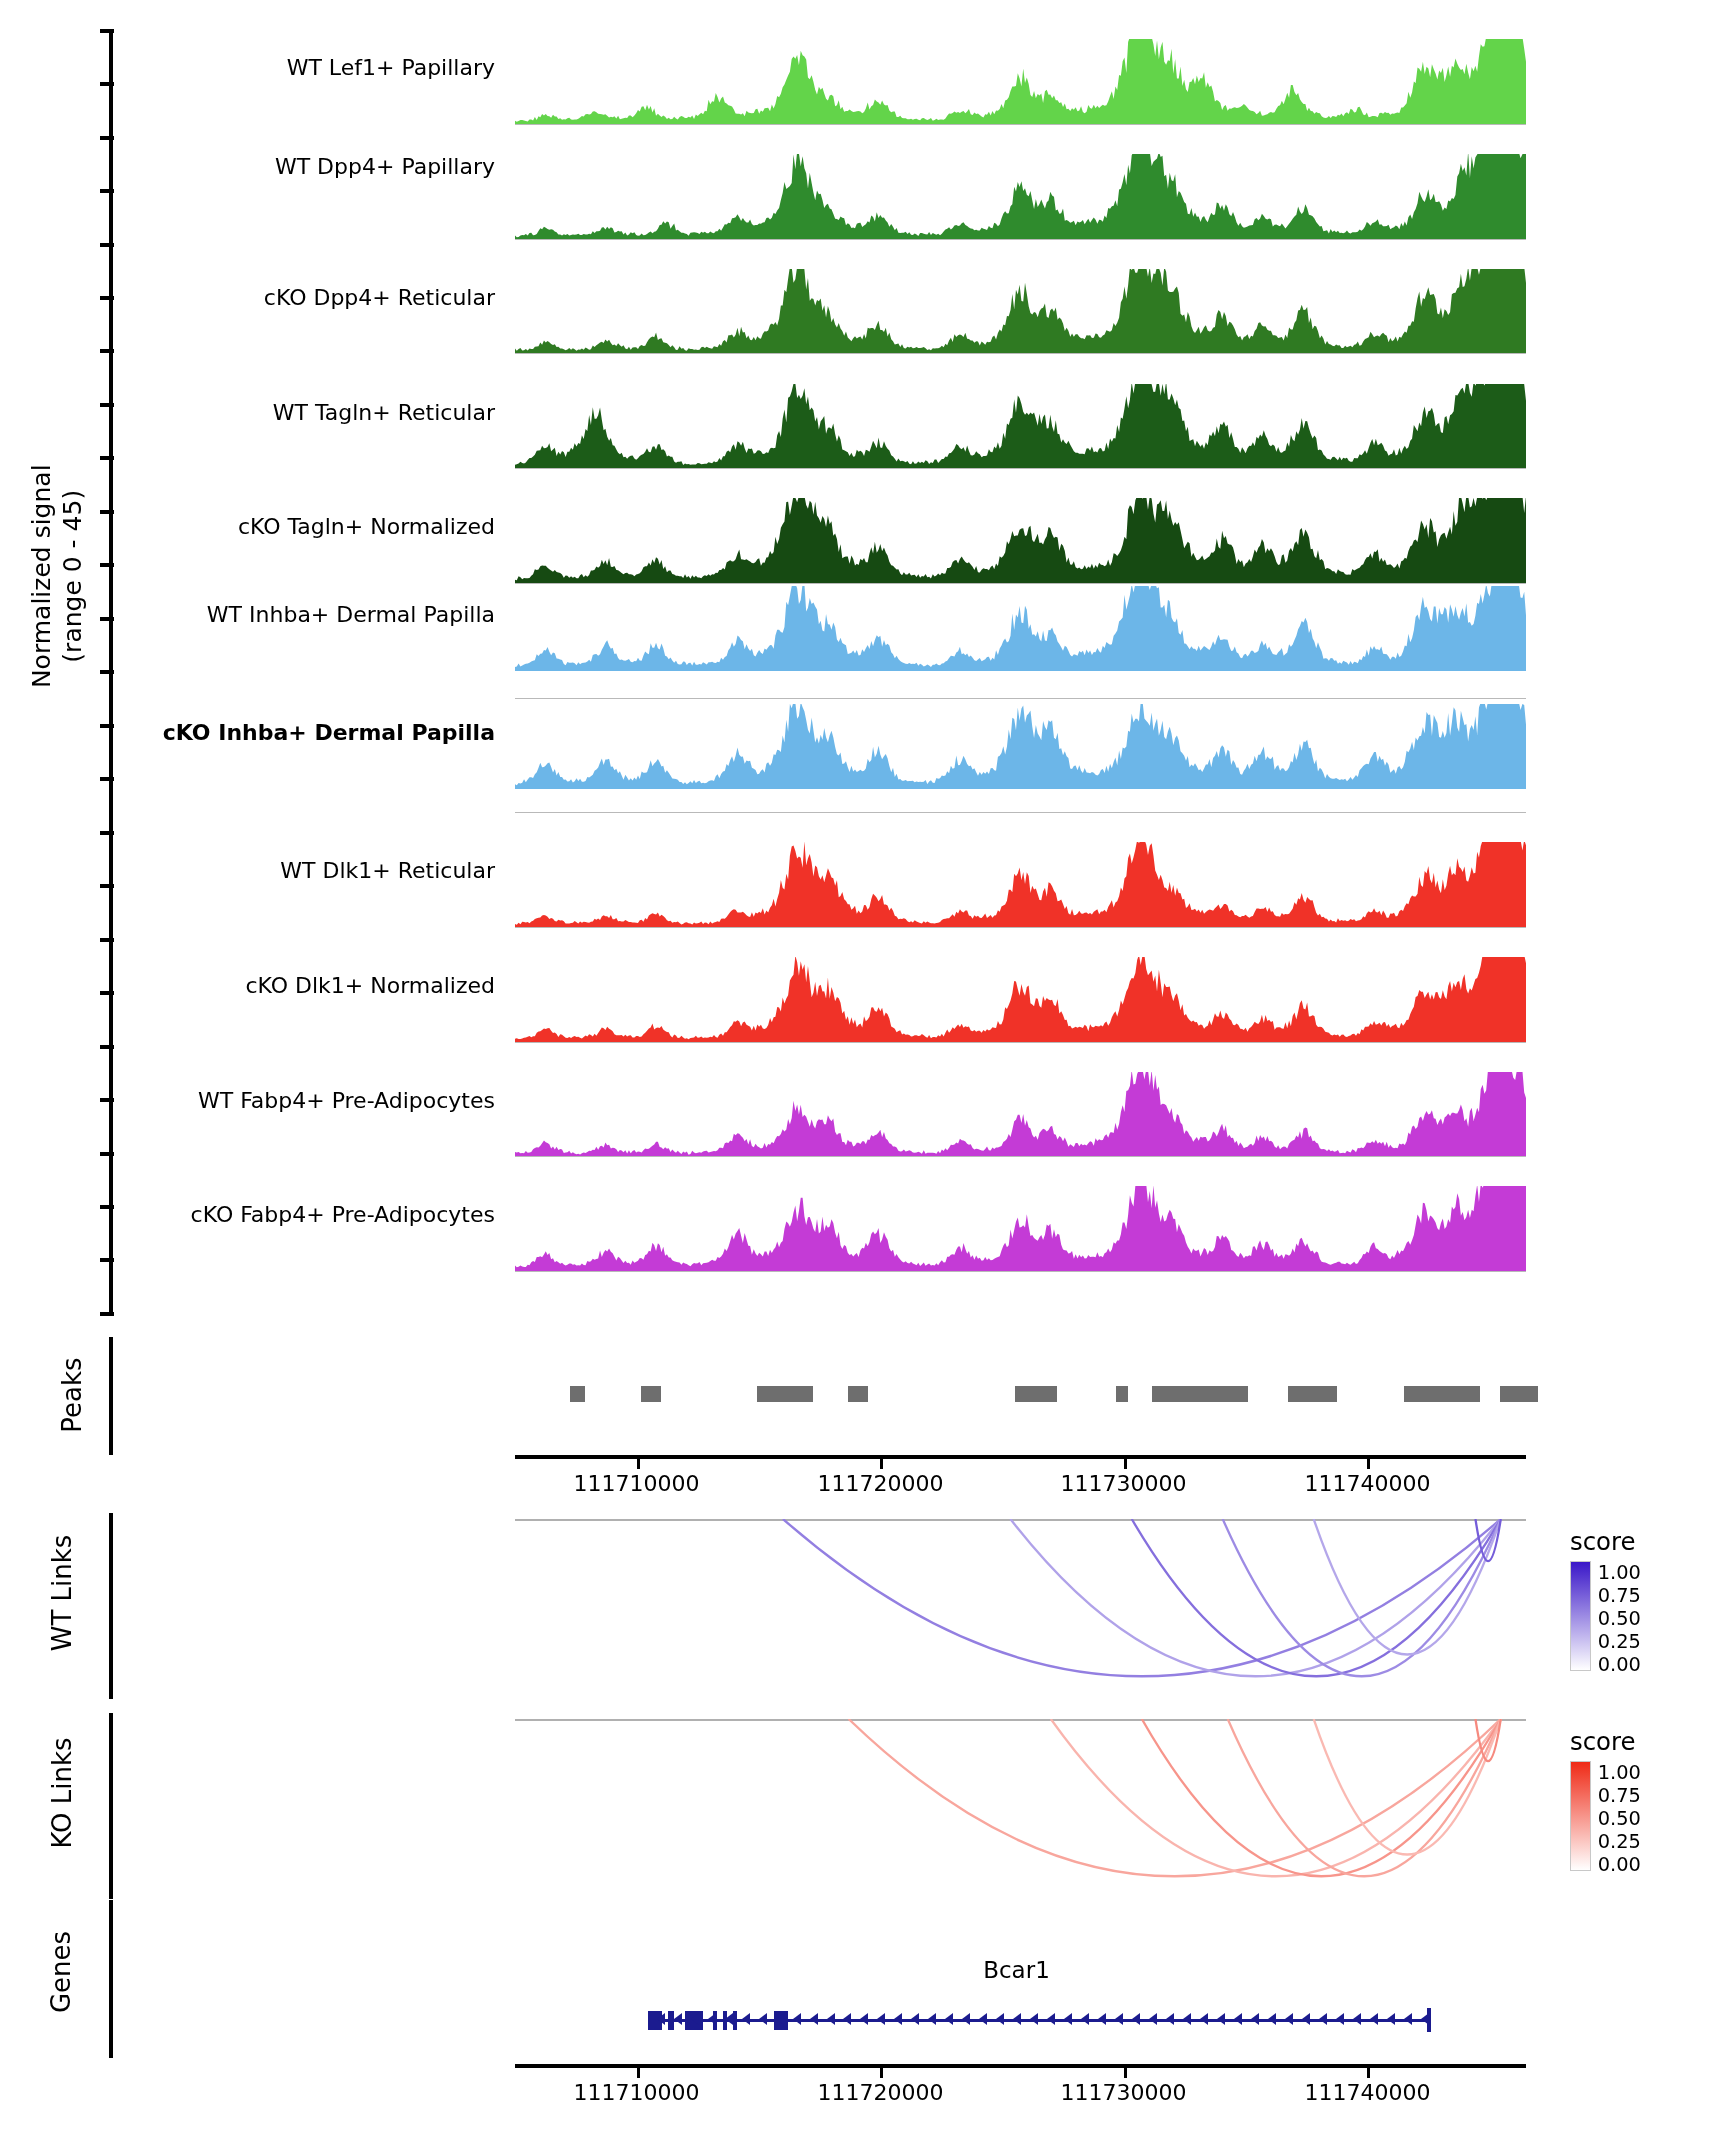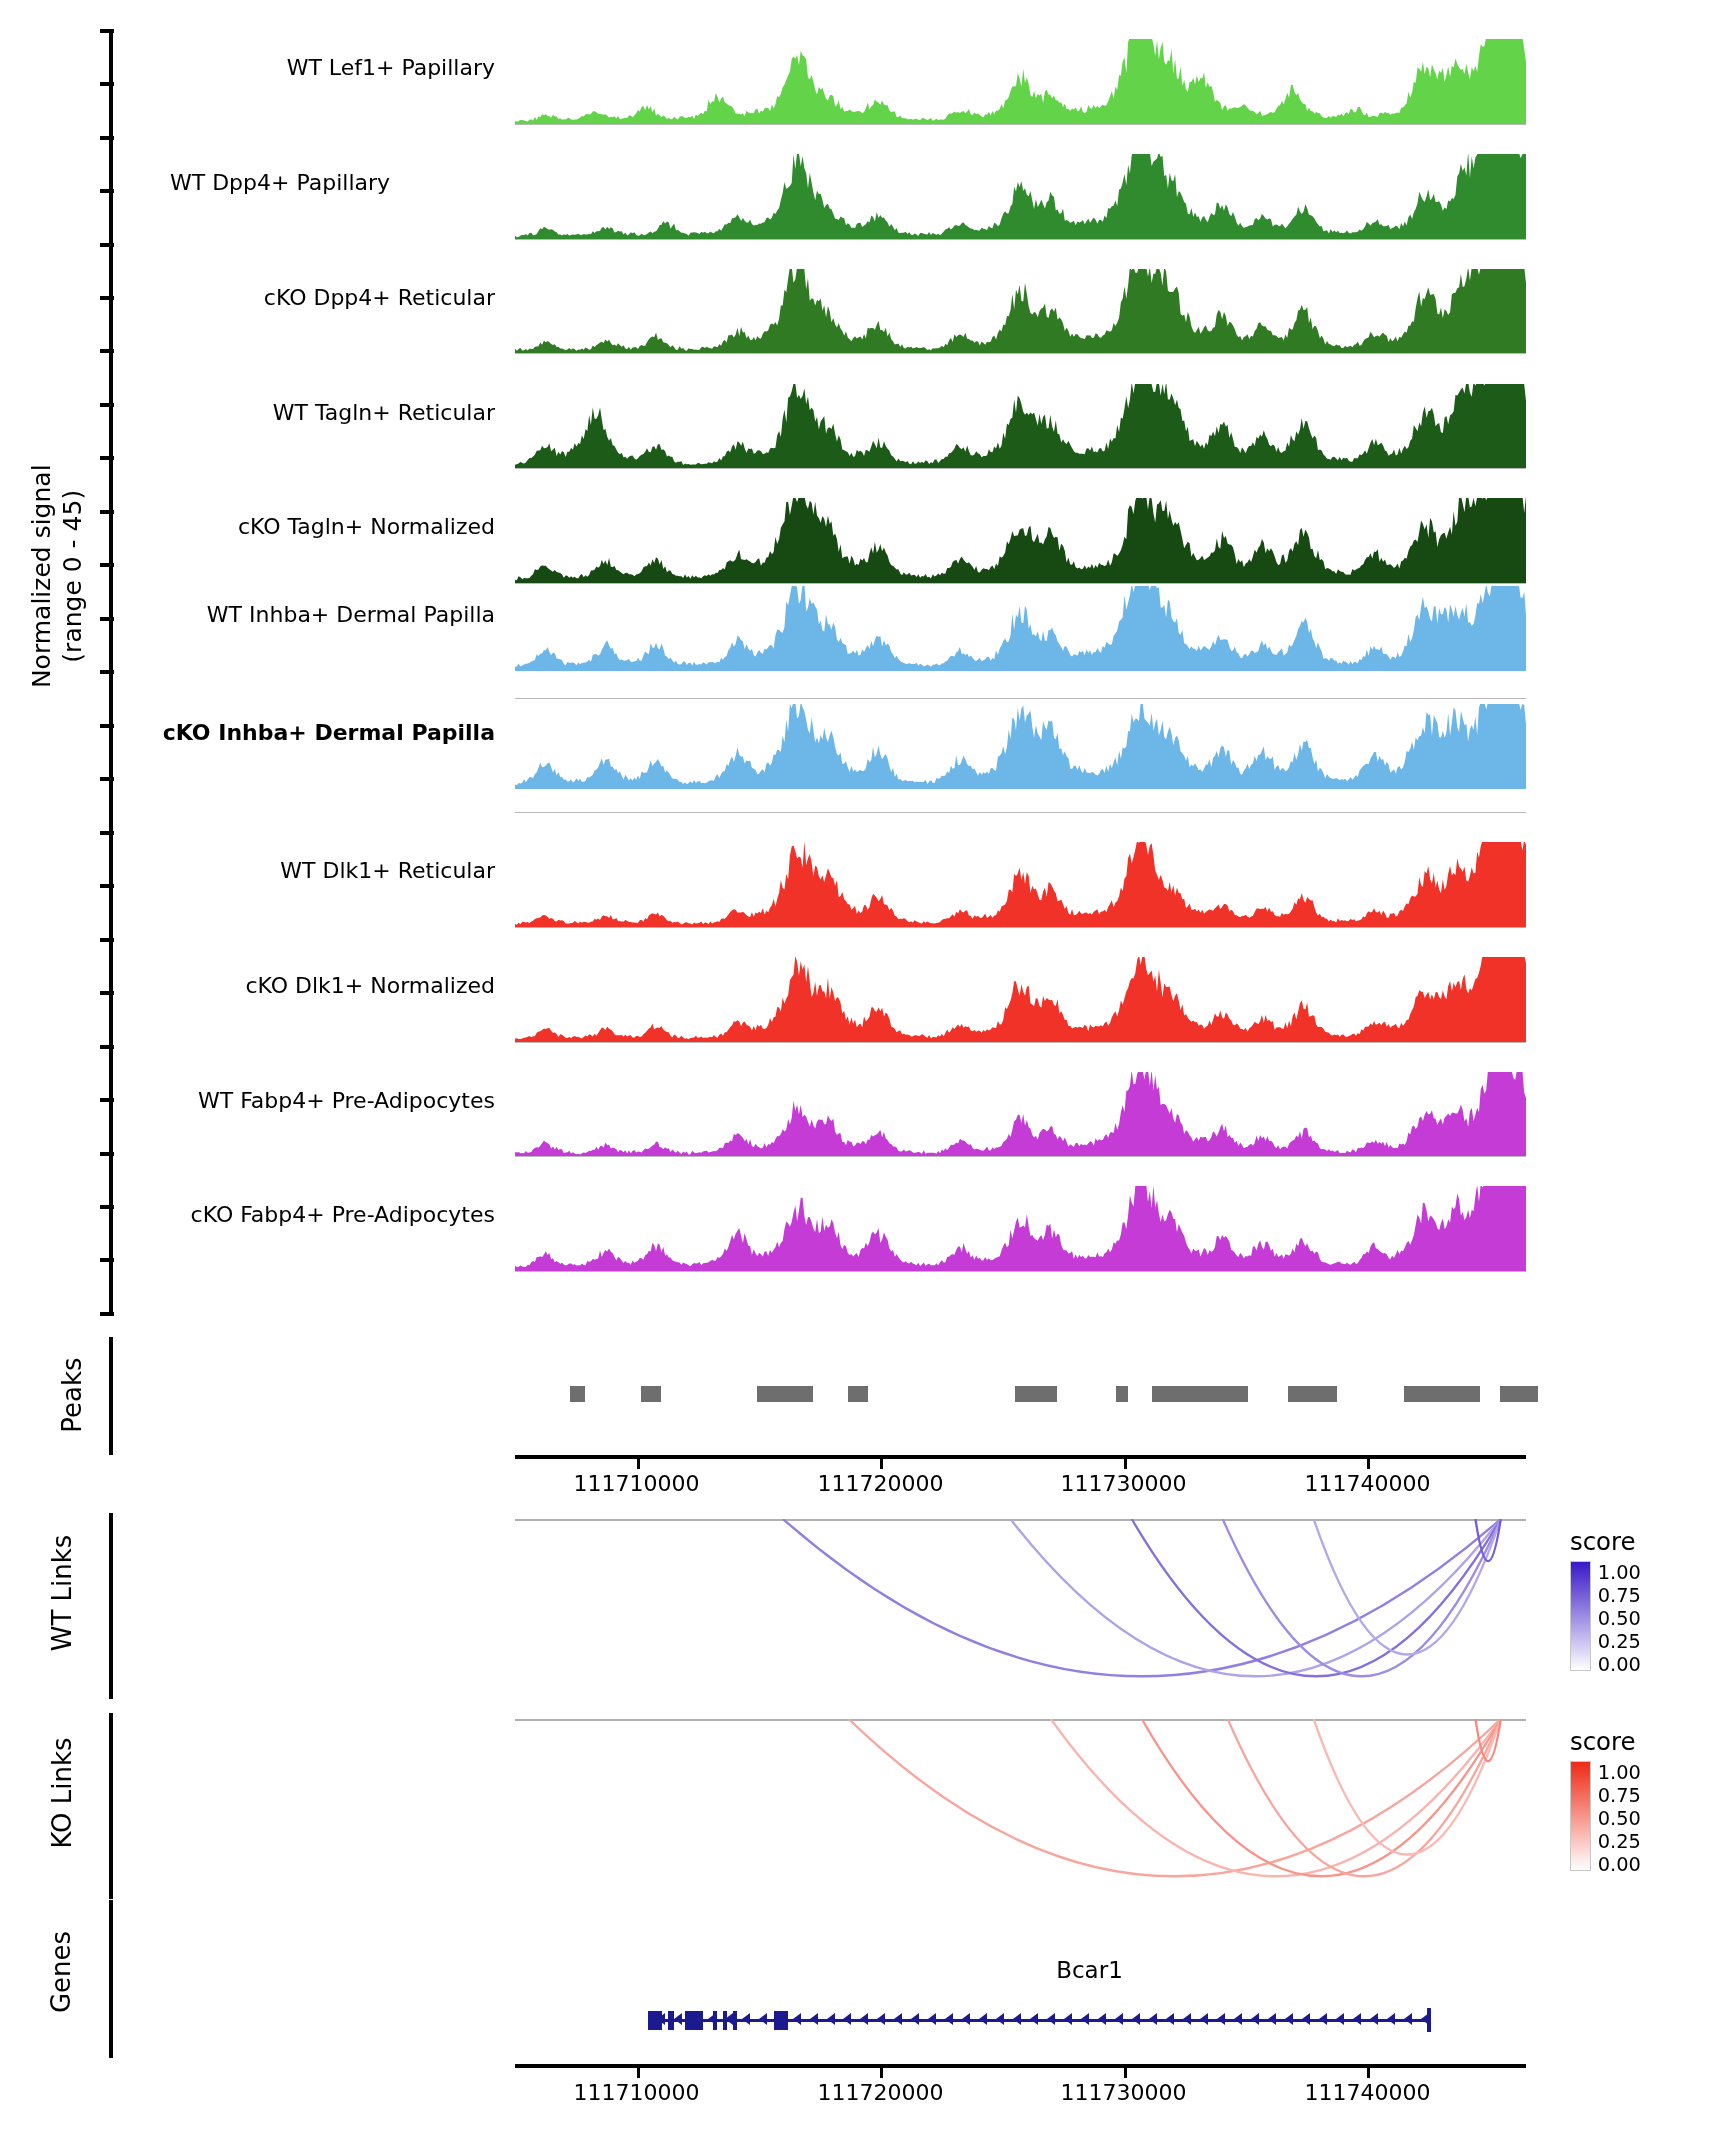--- a/index.html
+++ b/index.html
@@ -120,21 +120,21 @@
     <div id="tracks-container">
         <div class="track" style="top: 39px;">
           <div class="track-label" style="top: 16px;">WT Lef1+ Papillary</div>
           <div class="track-plot" style="height: 85px;">
             <svg viewBox="0 0 1410 118" preserveAspectRatio="none">
               <path d="M0,118 L0.0,113.5 L2.5,115.0 L5.0,113.9 L7.6,112.4 L10.1,112.5 L12.6,113.0 L15.1,113.7 L17.7,114.6 L20.2,111.8 L22.7,111.9 L25.2,113.3 L27.7,108.4 L30.3,112.3 L32.8,107.2 L35.3,108.7 L37.8,104.1 L40.4,106.3 L42.9,104.0 L45.4,106.8 L47.9,107.1 L50.4,109.3 L53.0,105.1 L55.5,107.5 L58.0,107.7 L60.5,111.1 L63.1,109.9 L65.6,112.1 L68.1,111.4 L70.6,111.9 L73.1,110.1 L75.7,109.4 L78.2,111.7 L80.7,112.2 L83.2,111.7 L85.8,111.6 L88.3,110.6 L90.8,109.1 L93.3,107.0 L95.8,107.6 L98.4,104.6 L100.9,104.0 L103.4,104.9 L105.9,104.0 L108.5,100.5 L111.0,100.3 L113.5,101.8 L116.0,103.7 L118.6,104.2 L121.1,104.5 L123.6,105.3 L126.1,104.6 L128.6,106.4 L131.2,109.0 L133.7,107.8 L136.2,108.5 L138.7,107.3 L141.3,110.3 L143.8,106.5 L146.3,111.4 L148.8,110.7 L151.3,109.9 L153.9,109.2 L156.4,109.8 L158.9,106.1 L161.4,106.1 L164.0,108.7 L166.5,106.2 L169.0,103.0 L171.5,98.6 L174.0,100.8 L176.6,93.9 L179.1,93.5 L181.6,98.9 L184.1,91.3 L186.7,97.7 L189.2,92.9 L191.7,101.9 L194.2,96.1 L196.7,106.6 L199.3,103.7 L201.8,106.1 L204.3,108.3 L206.8,106.2 L209.4,107.9 L211.9,111.1 L214.4,109.3 L216.9,111.4 L219.4,111.2 L222.0,107.8 L224.5,110.2 L227.0,111.6 L229.5,108.4 L232.1,106.8 L234.6,108.1 L237.1,109.5 L239.6,109.6 L242.1,108.1 L244.7,109.0 L247.2,106.3 L249.7,111.0 L252.2,104.9 L254.8,107.0 L257.3,104.6 L259.8,102.3 L262.3,104.6 L264.8,99.6 L267.4,100.4 L269.9,84.2 L272.4,90.7 L274.9,86.3 L277.5,87.2 L280.0,74.8 L282.5,80.5 L285.0,88.2 L287.5,82.5 L290.1,79.8 L292.6,88.2 L295.1,89.6 L297.6,91.8 L300.2,92.6 L302.7,93.6 L305.2,97.8 L307.7,103.3 L310.3,103.8 L312.8,103.7 L315.3,104.9 L317.8,103.0 L320.3,107.3 L322.9,99.7 L325.4,102.2 L327.9,102.8 L330.4,103.2 L333.0,102.8 L335.5,97.6 L338.0,96.8 L340.5,103.6 L343.0,99.2 L345.6,101.1 L348.1,96.0 L350.6,95.9 L353.1,95.4 L355.7,100.4 L358.2,90.9 L360.7,96.4 L363.2,90.4 L365.7,79.2 L368.3,80.9 L370.8,75.9 L373.3,66.9 L375.8,63.2 L378.4,56.5 L380.9,50.7 L383.4,45.6 L385.9,27.9 L388.4,24.2 L391.0,27.4 L393.5,22.1 L396.0,36.6 L398.5,16.3 L401.1,22.6 L403.6,24.4 L406.1,28.3 L408.6,53.3 L411.1,55.8 L413.7,50.2 L416.2,59.3 L418.7,70.6 L421.2,76.9 L423.8,66.2 L426.3,70.6 L428.8,67.6 L431.3,75.7 L433.8,83.1 L436.4,85.4 L438.9,78.4 L441.4,77.3 L443.9,79.5 L446.5,93.2 L449.0,91.9 L451.5,85.0 L454.0,97.5 L456.5,94.2 L459.1,101.0 L461.6,100.1 L464.1,100.0 L466.6,97.9 L469.2,100.1 L471.7,101.3 L474.2,101.1 L476.7,100.4 L479.2,100.0 L481.8,100.8 L484.3,103.1 L486.8,101.4 L489.3,96.5 L491.9,88.3 L494.4,97.8 L496.9,93.4 L499.4,91.5 L501.9,84.1 L504.5,86.8 L507.0,88.0 L509.5,91.3 L512.0,85.4 L514.6,91.1 L517.1,92.2 L519.6,91.6 L522.1,99.3 L524.7,101.8 L527.2,100.6 L529.7,100.7 L532.2,108.3 L534.7,108.4 L537.3,106.6 L539.8,109.6 L542.3,110.1 L544.8,109.9 L547.4,111.5 L549.9,111.4 L552.4,110.7 L554.9,112.2 L557.4,111.2 L560.0,110.7 L562.5,112.1 L565.0,112.9 L567.5,109.9 L570.1,109.6 L572.6,111.3 L575.1,112.3 L577.6,111.5 L580.1,109.6 L582.7,113.6 L585.2,112.3 L587.7,110.7 L590.2,112.4 L592.8,111.7 L595.3,111.9 L597.8,112.0 L600.3,110.2 L602.8,106.6 L605.4,103.5 L607.9,103.9 L610.4,102.9 L612.9,100.6 L615.5,102.4 L618.0,101.3 L620.5,102.7 L623.0,101.1 L625.5,100.1 L628.1,103.0 L630.6,100.5 L633.1,97.2 L635.6,104.4 L638.2,105.6 L640.7,102.2 L643.2,104.1 L645.7,103.5 L648.2,105.5 L650.8,107.5 L653.3,108.9 L655.8,104.3 L658.3,105.0 L660.9,100.9 L663.4,106.2 L665.9,99.9 L668.4,104.3 L670.9,99.2 L673.5,99.7 L676.0,97.1 L678.5,90.1 L681.0,96.3 L683.6,85.3 L686.1,84.5 L688.6,80.8 L691.1,72.2 L693.6,65.8 L696.2,65.8 L698.7,65.4 L701.2,47.5 L703.7,54.4 L706.3,66.0 L708.8,40.8 L711.3,61.0 L713.8,53.5 L716.4,62.4 L718.9,77.7 L721.4,80.4 L723.9,72.3 L726.4,82.3 L729.0,76.2 L731.5,78.4 L734.0,75.6 L736.5,88.7 L739.1,72.5 L741.6,70.5 L744.1,77.4 L746.6,77.0 L749.1,82.3 L751.7,78.6 L754.2,84.9 L756.7,85.2 L759.2,89.0 L761.8,87.9 L764.3,94.3 L766.8,89.7 L769.3,97.4 L771.8,97.0 L774.4,99.8 L776.9,96.0 L779.4,98.2 L781.9,94.9 L784.5,100.4 L787.0,99.3 L789.5,93.5 L792.0,101.2 L794.5,103.2 L797.1,100.9 L799.6,91.6 L802.1,95.7 L804.6,96.8 L807.2,91.3 L809.7,96.3 L812.2,92.8 L814.7,95.8 L817.2,93.5 L819.8,91.3 L822.3,92.8 L824.8,91.9 L827.3,86.6 L829.9,79.0 L832.4,72.4 L834.9,83.4 L837.4,66.1 L839.9,70.9 L842.5,50.0 L845.0,51.0 L847.5,31.0 L850.0,25.8 L852.6,47.1 L855.1,4.0 L857.6,-3.1 L860.1,-3.1 L862.6,-3.1 L865.2,-3.1 L867.7,-3.1 L870.2,-3.1 L872.7,-3.1 L875.3,-3.1 L877.8,-3.1 L880.3,-3.1 L882.8,-2.6 L885.3,-3.1 L887.9,-3.1 L890.4,7.3 L892.9,23.7 L895.4,2.2 L898.0,28.2 L900.5,11.8 L903.0,3.8 L905.5,31.7 L908.1,35.6 L910.6,29.5 L913.1,30.4 L915.6,13.5 L918.1,48.1 L920.7,27.8 L923.2,55.0 L925.7,54.7 L928.2,38.1 L930.8,65.1 L933.3,56.5 L935.8,69.8 L938.3,73.7 L940.8,59.7 L943.4,59.2 L945.9,54.2 L948.4,62.9 L950.9,50.8 L953.5,59.8 L956.0,54.2 L958.5,54.8 L961.0,46.0 L963.5,67.7 L966.1,59.9 L968.6,66.8 L971.1,64.6 L973.6,73.4 L976.2,86.8 L978.7,84.8 L981.2,85.9 L983.7,88.7 L986.2,98.5 L988.8,93.4 L991.3,91.5 L993.8,99.6 L996.3,96.4 L998.9,96.9 L1001.4,95.6 L1003.9,94.7 L1006.4,95.8 L1008.9,95.3 L1011.5,94.4 L1014.0,92.5 L1016.5,90.2 L1019.0,92.2 L1021.6,95.3 L1024.1,98.5 L1026.6,99.6 L1029.1,100.1 L1031.6,101.3 L1034.2,104.4 L1036.7,102.8 L1039.2,99.7 L1041.7,106.6 L1044.3,106.1 L1046.8,105.1 L1049.3,104.6 L1051.8,102.4 L1054.3,101.5 L1056.9,102.5 L1059.4,101.6 L1061.9,96.9 L1064.4,93.0 L1067.0,91.8 L1069.5,85.7 L1072.0,90.7 L1074.5,83.1 L1077.0,74.7 L1079.6,81.5 L1082.1,63.7 L1084.6,63.9 L1087.1,73.5 L1089.7,78.1 L1092.2,75.1 L1094.7,83.6 L1097.2,87.4 L1099.7,90.1 L1102.3,90.4 L1104.8,100.1 L1107.3,95.6 L1109.8,100.0 L1112.4,100.3 L1114.9,103.6 L1117.4,101.5 L1119.9,102.8 L1122.5,103.1 L1125.0,107.1 L1127.5,109.0 L1130.0,109.5 L1132.5,109.4 L1135.1,106.9 L1137.6,109.7 L1140.1,107.0 L1142.6,107.2 L1145.2,108.3 L1147.7,105.0 L1150.2,106.3 L1152.7,103.5 L1155.2,107.3 L1157.8,103.0 L1160.3,101.8 L1162.8,104.2 L1165.3,96.9 L1167.9,98.3 L1170.4,102.0 L1172.9,101.4 L1175.4,94.9 L1177.9,94.1 L1180.5,99.1 L1183.0,104.8 L1185.5,105.7 L1188.0,102.0 L1190.6,108.6 L1193.1,108.0 L1195.6,107.0 L1198.1,107.0 L1200.6,107.3 L1203.2,108.6 L1205.7,102.8 L1208.2,102.3 L1210.7,103.8 L1213.3,101.4 L1215.8,102.9 L1218.3,102.3 L1220.8,105.3 L1223.3,103.4 L1225.9,103.7 L1228.4,102.7 L1230.9,102.0 L1233.4,102.8 L1236.0,95.0 L1238.5,95.1 L1241.0,92.3 L1243.5,89.1 L1246.0,73.2 L1248.6,81.4 L1251.1,74.3 L1253.6,58.9 L1256.1,61.2 L1258.7,39.7 L1261.2,41.3 L1263.7,45.6 L1266.2,31.7 L1268.7,48.6 L1271.3,38.4 L1273.8,41.1 L1276.3,53.2 L1278.8,35.1 L1281.4,42.0 L1283.9,47.8 L1286.4,56.3 L1288.9,43.9 L1291.4,47.2 L1294.0,40.0 L1296.5,59.8 L1299.0,50.3 L1301.5,38.3 L1304.1,52.3 L1306.6,37.3 L1309.1,39.5 L1311.6,27.2 L1314.2,34.5 L1316.7,39.4 L1319.2,43.1 L1321.7,41.7 L1324.2,49.1 L1326.8,34.2 L1329.3,46.5 L1331.8,55.9 L1334.3,38.8 L1336.9,44.8 L1339.4,37.2 L1341.9,45.6 L1344.4,24.2 L1346.9,7.3 L1349.5,10.6 L1352.0,9.9 L1354.5,-3.1 L1357.0,-3.1 L1359.6,-3.1 L1362.1,-3.1 L1364.6,-3.1 L1367.1,-3.1 L1369.6,-3.1 L1372.2,-3.1 L1374.7,-3.1 L1377.2,-3.1 L1379.7,-3.1 L1382.3,-3.1 L1384.8,-3.1 L1387.3,-3.1 L1389.8,-3.1 L1392.3,-3.1 L1394.9,-3.1 L1397.4,-3.1 L1399.9,-3.1 L1402.4,-3.1 L1405.0,-3.1 L1407.5,13.6 L1410.0,31.5 L1410,118 Z" fill="#63d44a"></path>
             </svg>
           </div>
         </div>
         <div class="track" style="top: 154px;">
-          <div class="track-label" style="top: 16px; text-align: center;">WT Dpp4+ Papillary</div>
+          <div class="track-label" style="top: 0;">WT Dpp4+ Papillary</div>
           <div class="track-plot" style="height: 85px;">
             <svg viewBox="0 0 1410 118" preserveAspectRatio="none">
               <path d="M0,118 L0.0,113.3 L2.5,115.7 L5.0,115.1 L7.6,113.0 L10.1,112.5 L12.6,112.7 L15.1,111.1 L17.7,113.0 L20.2,109.8 L22.7,109.3 L25.2,112.8 L27.7,112.4 L30.3,110.9 L32.8,106.9 L35.3,103.1 L37.8,104.3 L40.4,101.1 L42.9,102.4 L45.4,104.0 L47.9,105.2 L50.4,104.5 L53.0,105.2 L55.5,107.7 L58.0,108.8 L60.5,111.9 L63.1,111.8 L65.6,113.1 L68.1,111.3 L70.6,112.6 L73.1,111.2 L75.7,113.3 L78.2,112.4 L80.7,111.9 L83.2,112.0 L85.8,111.6 L88.3,110.7 L90.8,112.5 L93.3,112.3 L95.8,110.9 L98.4,111.8 L100.9,111.7 L103.4,110.8 L105.9,111.5 L108.5,107.4 L111.0,109.5 L113.5,107.4 L116.0,107.4 L118.6,106.6 L121.1,102.1 L123.6,101.6 L126.1,104.7 L128.6,101.1 L131.2,104.2 L133.7,101.6 L136.2,103.0 L138.7,109.0 L141.3,108.4 L143.8,106.6 L146.3,107.7 L148.8,107.4 L151.3,111.7 L153.9,108.9 L156.4,113.3 L158.9,111.6 L161.4,108.7 L164.0,110.0 L166.5,108.7 L169.0,112.6 L171.5,113.5 L174.0,113.3 L176.6,110.5 L179.1,112.8 L181.6,112.4 L184.1,111.1 L186.7,108.9 L189.2,107.5 L191.7,110.1 L194.2,107.8 L196.7,107.4 L199.3,103.7 L201.8,98.7 L204.3,98.3 L206.8,93.2 L209.4,96.5 L211.9,93.8 L214.4,94.7 L216.9,103.7 L219.4,99.8 L222.0,96.5 L224.5,106.3 L227.0,105.3 L229.5,107.3 L232.1,109.2 L234.6,109.3 L237.1,110.4 L239.6,110.9 L242.1,113.6 L244.7,109.2 L247.2,109.0 L249.7,108.8 L252.2,109.1 L254.8,109.5 L257.3,111.1 L259.8,108.1 L262.3,109.2 L264.8,107.9 L267.4,110.1 L269.9,109.9 L272.4,107.6 L274.9,109.4 L277.5,110.0 L280.0,107.2 L282.5,107.4 L285.0,103.6 L287.5,106.6 L290.1,102.2 L292.6,97.6 L295.1,97.9 L297.6,95.4 L300.2,96.0 L302.7,89.1 L305.2,88.8 L307.7,87.9 L310.3,83.5 L312.8,87.9 L315.3,93.1 L317.8,88.7 L320.3,92.8 L322.9,95.0 L325.4,95.1 L327.9,90.9 L330.4,97.3 L333.0,99.4 L335.5,98.4 L338.0,98.4 L340.5,96.4 L343.0,97.0 L345.6,95.2 L348.1,94.8 L350.6,88.7 L353.1,88.1 L355.7,91.1 L358.2,88.6 L360.7,81.5 L363.2,83.3 L365.7,78.5 L368.3,75.1 L370.8,63.7 L373.3,54.3 L375.8,38.8 L378.4,48.7 L380.9,46.5 L383.4,44.5 L385.9,40.2 L388.4,0.6 L391.0,21.3 L393.5,-3.1 L396.0,-0.9 L398.5,17.2 L401.1,3.2 L403.6,19.8 L406.1,26.6 L408.6,47.8 L411.1,25.9 L413.7,40.2 L416.2,53.4 L418.7,64.1 L421.2,50.7 L423.8,55.9 L426.3,55.1 L428.8,63.8 L431.3,74.9 L433.8,70.7 L436.4,69.0 L438.9,75.7 L441.4,76.8 L443.9,83.1 L446.5,89.8 L449.0,90.3 L451.5,91.7 L454.0,86.8 L456.5,88.4 L459.1,89.2 L461.6,98.8 L464.1,96.3 L466.6,98.0 L469.2,102.6 L471.7,102.0 L474.2,103.0 L476.7,96.8 L479.2,95.8 L481.8,95.4 L484.3,101.3 L486.8,99.2 L489.3,97.4 L491.9,93.5 L494.4,95.2 L496.9,85.3 L499.4,87.3 L501.9,93.6 L504.5,80.9 L507.0,88.7 L509.5,84.8 L512.0,88.5 L514.6,88.3 L517.1,92.2 L519.6,95.0 L522.1,101.0 L524.7,97.1 L527.2,101.0 L529.7,105.8 L532.2,102.7 L534.7,109.4 L537.3,109.7 L539.8,109.3 L542.3,109.2 L544.8,108.0 L547.4,111.2 L549.9,108.6 L552.4,112.2 L554.9,112.3 L557.4,110.2 L560.0,111.7 L562.5,113.9 L565.0,109.8 L567.5,109.6 L570.1,110.7 L572.6,111.3 L575.1,111.6 L577.6,108.3 L580.1,112.4 L582.7,109.6 L585.2,111.2 L587.7,112.0 L590.2,110.7 L592.8,112.7 L595.3,110.6 L597.8,107.6 L600.3,104.8 L602.8,103.7 L605.4,101.6 L607.9,104.9 L610.4,102.6 L612.9,99.1 L615.5,98.5 L618.0,100.0 L620.5,99.2 L623.0,96.3 L625.5,94.9 L628.1,98.5 L630.6,99.9 L633.1,102.1 L635.6,103.4 L638.2,103.6 L640.7,105.8 L643.2,105.0 L645.7,106.3 L648.2,106.2 L650.8,102.5 L653.3,103.8 L655.8,104.6 L658.3,105.5 L660.9,99.9 L663.4,102.5 L665.9,103.2 L668.4,95.4 L670.9,96.7 L673.5,100.4 L676.0,97.9 L678.5,89.6 L681.0,82.8 L683.6,79.4 L686.1,82.5 L688.6,82.2 L691.1,72.6 L693.6,69.7 L696.2,45.5 L698.7,52.2 L701.2,38.7 L703.7,45.8 L706.3,38.0 L708.8,51.4 L711.3,47.4 L713.8,56.5 L716.4,58.5 L718.9,51.3 L721.4,64.2 L723.9,76.4 L726.4,62.3 L729.0,73.6 L731.5,69.4 L734.0,63.1 L736.5,69.9 L739.1,75.6 L741.6,66.9 L744.1,64.7 L746.6,52.4 L749.1,57.7 L751.7,59.4 L754.2,78.5 L756.7,77.2 L759.2,83.1 L761.8,82.3 L764.3,75.7 L766.8,92.6 L769.3,91.5 L771.8,93.0 L774.4,95.5 L776.9,94.5 L779.4,92.8 L781.9,98.8 L784.5,93.7 L787.0,95.2 L789.5,94.1 L792.0,91.7 L794.5,97.6 L797.1,93.2 L799.6,89.9 L802.1,95.5 L804.6,91.6 L807.2,88.3 L809.7,91.2 L812.2,96.9 L814.7,91.3 L817.2,91.6 L819.8,94.2 L822.3,85.3 L824.8,88.7 L827.3,74.8 L829.9,75.9 L832.4,72.5 L834.9,72.0 L837.4,64.3 L839.9,72.4 L842.5,49.4 L845.0,48.4 L847.5,39.2 L850.0,27.9 L852.6,43.4 L855.1,14.9 L857.6,27.2 L860.1,1.6 L862.6,-3.1 L865.2,-3.1 L867.7,-3.1 L870.2,-3.1 L872.7,-3.1 L875.3,-2.7 L877.8,-3.1 L880.3,-3.1 L882.8,-3.1 L885.3,-3.1 L887.9,16.5 L890.4,10.7 L892.9,8.2 L895.4,6.2 L898.0,-3.1 L900.5,4.2 L903.0,2.6 L905.5,30.9 L908.1,28.9 L910.6,48.2 L913.1,26.1 L915.6,36.3 L918.1,38.0 L920.7,28.2 L923.2,60.2 L925.7,51.5 L928.2,53.7 L930.8,60.1 L933.3,66.6 L935.8,69.2 L938.3,82.9 L940.8,83.8 L943.4,75.0 L945.9,87.0 L948.4,81.2 L950.9,87.2 L953.5,86.7 L956.0,94.4 L958.5,88.0 L961.0,86.2 L963.5,91.2 L966.1,94.7 L968.6,87.6 L971.1,81.5 L973.6,84.8 L976.2,84.0 L978.7,67.4 L981.2,68.4 L983.7,76.0 L986.2,70.7 L988.8,78.7 L991.3,69.6 L993.8,74.2 L996.3,83.5 L998.9,86.3 L1001.4,80.5 L1003.9,87.0 L1006.4,95.2 L1008.9,99.7 L1011.5,95.6 L1014.0,100.3 L1016.5,102.3 L1019.0,101.8 L1021.6,100.7 L1024.1,99.4 L1026.6,98.9 L1029.1,98.6 L1031.6,90.7 L1034.2,88.7 L1036.7,92.1 L1039.2,89.7 L1041.7,82.8 L1044.3,86.2 L1046.8,89.9 L1049.3,91.1 L1051.8,89.4 L1054.3,90.7 L1056.9,100.5 L1059.4,98.2 L1061.9,97.7 L1064.4,99.4 L1067.0,100.4 L1069.5,96.6 L1072.0,99.9 L1074.5,103.3 L1077.0,100.2 L1079.6,96.8 L1082.1,93.7 L1084.6,89.8 L1087.1,86.6 L1089.7,84.5 L1092.2,72.8 L1094.7,79.7 L1097.2,83.4 L1099.7,80.3 L1102.3,69.7 L1104.8,75.2 L1107.3,84.2 L1109.8,85.2 L1112.4,86.5 L1114.9,89.4 L1117.4,94.3 L1119.9,97.4 L1122.5,100.8 L1125.0,99.9 L1127.5,107.2 L1130.0,106.5 L1132.5,105.9 L1135.1,110.3 L1137.6,104.2 L1140.1,108.2 L1142.6,106.1 L1145.2,108.5 L1147.7,106.4 L1150.2,109.7 L1152.7,109.3 L1155.2,110.1 L1157.8,109.0 L1160.3,106.1 L1162.8,109.4 L1165.3,110.5 L1167.9,108.7 L1170.4,108.5 L1172.9,108.5 L1175.4,108.1 L1177.9,104.8 L1180.5,106.4 L1183.0,104.4 L1185.5,100.8 L1188.0,94.4 L1190.6,96.5 L1193.1,99.6 L1195.6,96.3 L1198.1,95.2 L1200.6,93.8 L1203.2,90.6 L1205.7,98.2 L1208.2,97.6 L1210.7,100.4 L1213.3,100.4 L1215.8,100.0 L1218.3,98.2 L1220.8,104.4 L1223.3,102.8 L1225.9,101.6 L1228.4,99.1 L1230.9,100.8 L1233.4,104.6 L1236.0,95.9 L1238.5,100.8 L1241.0,93.7 L1243.5,99.3 L1246.0,87.7 L1248.6,84.0 L1251.1,90.3 L1253.6,80.9 L1256.1,76.4 L1258.7,68.5 L1261.2,52.3 L1263.7,58.7 L1266.2,63.9 L1268.7,66.6 L1271.3,59.0 L1273.8,49.1 L1276.3,64.1 L1278.8,61.7 L1281.4,55.3 L1283.9,66.5 L1286.4,66.8 L1288.9,65.6 L1291.4,70.2 L1294.0,78.8 L1296.5,74.2 L1299.0,76.3 L1301.5,64.7 L1304.1,65.9 L1306.6,61.0 L1309.1,62.5 L1311.6,56.9 L1314.2,31.4 L1316.7,26.8 L1319.2,13.7 L1321.7,23.6 L1324.2,18.5 L1326.8,29.8 L1329.3,-3.1 L1331.8,33.4 L1334.3,3.0 L1336.9,20.0 L1339.4,5.0 L1341.9,0.7 L1344.4,-3.1 L1346.9,-3.1 L1349.5,-3.1 L1352.0,-3.1 L1354.5,-3.1 L1357.0,-3.1 L1359.6,-3.1 L1362.1,-3.1 L1364.6,-3.1 L1367.1,-3.1 L1369.6,-3.1 L1372.2,-3.1 L1374.7,-3.1 L1377.2,-3.1 L1379.7,-3.1 L1382.3,-3.1 L1384.8,-3.1 L1387.3,-3.1 L1389.8,-3.1 L1392.3,-3.1 L1394.9,-3.1 L1397.4,-3.1 L1399.9,-3.1 L1402.4,5.8 L1405.0,0.2 L1407.5,-2.2 L1410.0,0.2 L1410,118 Z" fill="#2f8b2d"></path>
             </svg>
           </div>
         </div>
         <div class="track" style="top: 269px;">
           <div class="track-label" style="top: 16px;">cKO Dpp4+ Reticular</div>
           <div class="track-plot" style="height: 85px;">
             <svg viewBox="0 0 1410 118" preserveAspectRatio="none">
@@ -305,21 +305,21 @@
             <div>0.25</div>
             <div>0.00</div>
           </div>
       </div>
     </div>
   </div>
 
   <div id="genes-block">
     <div class="side-bracket" style="top:21.5px;height:158px;"></div>
     <div class="side-rot-label" style="left:-29px;top:79px;width:179px;">Genes</div>
-    <div class="gene-name" id="gene-name" style="left: 946px; top: 79px;">Bcar1</div>
+    <div class="gene-name" id="gene-name" style="left: 873px; top: 79px;">Bcar1</div>
     <div id="gene-model">
         <div class="gene-line" style="left: 648px; top: 141px; width: 781px; background: rgb(27, 27, 143);"></div>
         <div class="gene-exon" style="left: 648px; top: 133px; width: 14px; height: 18.6px; background: rgb(27, 27, 143);"></div>
         <div class="gene-exon" style="left: 668px; top: 133px; width: 6px; height: 18.6px; background: rgb(27, 27, 143);"></div>
         <div class="gene-exon" style="left: 685px; top: 133px; width: 18px; height: 18.6px; background: rgb(27, 27, 143);"></div>
         <div class="gene-exon" style="left: 713px; top: 133px; width: 4px; height: 18.6px; background: rgb(27, 27, 143);"></div>
         <div class="gene-exon" style="left: 723px; top: 133px; width: 4px; height: 18.6px; background: rgb(27, 27, 143);"></div>
         <div class="gene-exon" style="left: 733px; top: 133px; width: 4px; height: 18.6px; background: rgb(27, 27, 143);"></div>
         <div class="gene-exon" style="left: 774px; top: 133px; width: 14px; height: 18.6px; background: rgb(27, 27, 143);"></div>
         <div style="position: absolute; left: 657px; top: 135px; width: 0px; height: 0px; border-top: 6.5px solid transparent; border-bottom: 6.5px solid transparent; border-right: 8px solid rgb(27, 27, 143);"></div>

